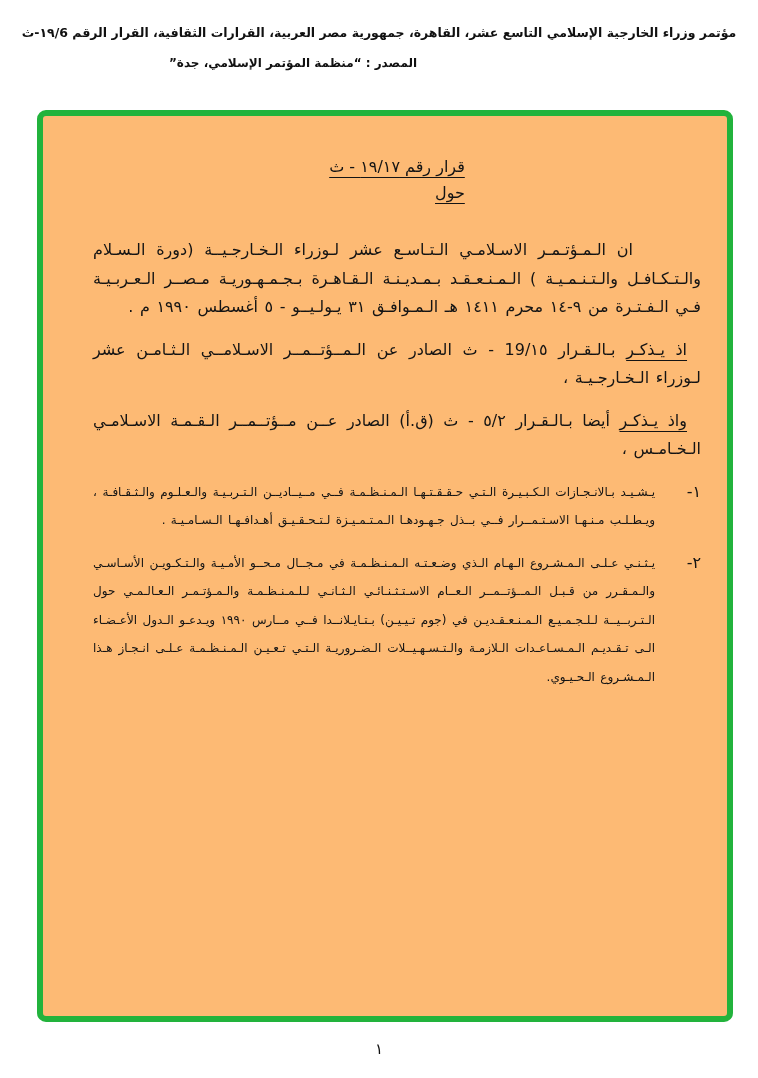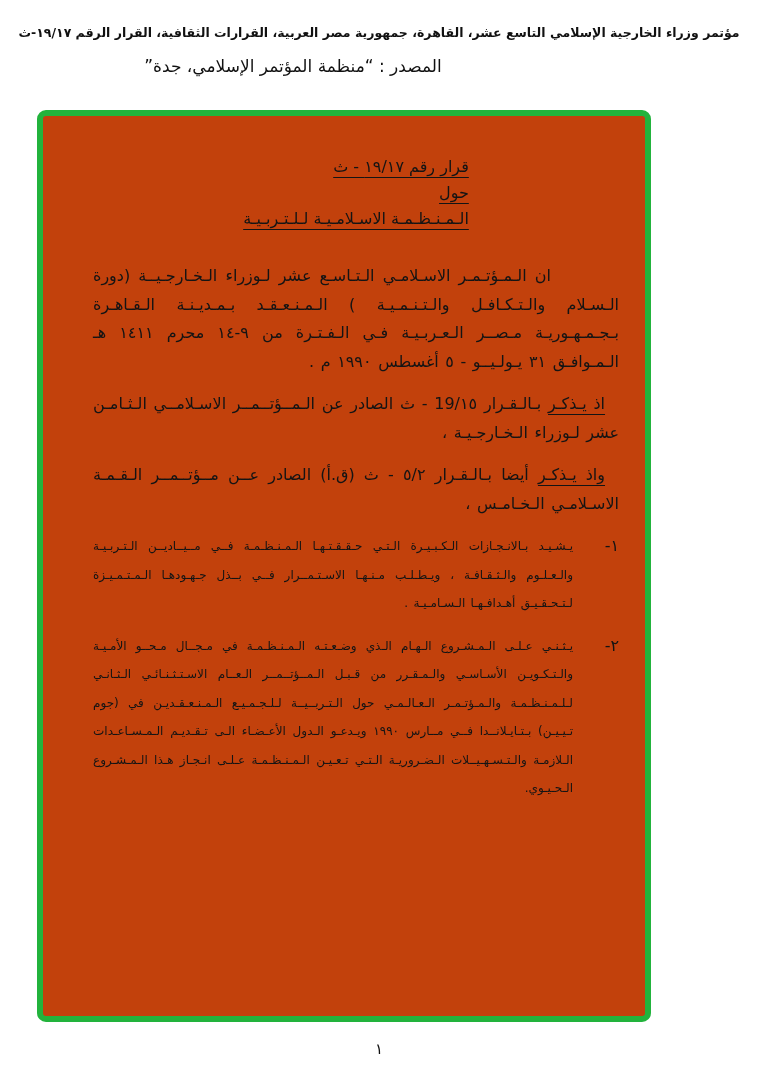--- a/index.html
+++ b/index.html
@@ -8,27 +8,27 @@
     font-family:"DejaVu Sans",sans-serif;color:#141414;overflow:hidden;
   }
   
   .hdr{
     position:absolute;top:24px;left:0;width:758px;text-align:center;
     direction:rtl;font-weight:bold;font-size:12.5px;line-height:18px;
     white-space:nowrap;color:#111;
   }
   .src{
     position:absolute;top:56px;left:0;width:586px;text-align:center;
-    direction:rtl;font-weight:normal;font-size:17px;color:#111;
+    direction:rtl;font-weight:bold;font-size:12px;color:#111;
   }
   
   .doc-box{
-    position:absolute;left:37px;top:110px;width:614px;height:912px;
+    position:absolute;left:37px;top:110px;width:696px;height:912px;
     box-sizing:border-box;border:6px solid #22b33c;border-radius:9px;
-    background:#c2410c;
+    background:#fdba74;
   }
   .content{
     position:absolute;top:0;left:0;right:0;bottom:0;
     padding:38px 26px 0 50px;direction:rtl;
   }
   
   .title{width:fit-content;margin:0 auto 30px auto;direction:rtl;}
   .title .t-line{
     text-align:left;direction:rtl;font-size:16px;line-height:26px;
     width:fit-content;white-space:nowrap;
@@ -58,30 +58,29 @@
   }
   
   .page-num{
     position:absolute;top:1040px;left:0;width:758px;text-align:center;
     font-size:15px;direction:rtl;color:#111;
   }
 </style>
 </head>
 <body>
 
-<div class="hdr">مؤتمر وزراء الخارجية الإسلامي التاسع عشر، القاهرة، جمهورية مصر العربية، القرارات الثقافية، القرار الرقم ١٩/١٧-ث</div>
+<div class="hdr">مؤتمر وزراء الخارجية الإسلامي التاسع عشر، القاهرة، جمهورية مصر العربية، القرارات الثقافية، القرار الرقم ١٩/6-ث</div>
 <div class="src">المصدر :  “منظمة المؤتمر الإسلامي، جدة”</div>
 
 <div class="doc-box" style="border-color: rgb(34, 179, 60);">
   <div class="content">
 
     <div class="title">
       <div class="t-line"><span class="u">قرار رقم ١٩/١٧ - ث</span></div>
       <div class="t-line"><span class="u">حول</span></div>
-      <div class="t-line"><span class="u">الـمـنـظـمـة  الاسـلامـيـة  لـلـتـربـيـة</span></div>
     </div>
 
     <p class="para p-first"><span class="u"></span><span>ان الـمـؤتـمـر الاسـلامـي الـتـاسـع عشر لـوزراء الـخـارجـيــة (دورة الـسـلام والـتـكـافـل والـتـنـمـيـة ) الـمـنـعـقـد بـمـديـنـة الـقـاهـرة بـجـمـهـوريـة مـصــر الـعـربـيـة فـي الـفـتـرة من ⁦٩-١٤⁩ محرم ١٤١١ هـ الـمـوافـق ٣١ يـولـيــو - ٥ أغسطس ١٩٩٠ م .</span></p>
 
     <p class="para p-clause"><span class="u">اذ يـذكـر</span><span> بـالـقـرار 19/١٥ - ث الصادر عن الـمــؤتــمــر الاسـلامــي الـثـامـن عشر لـوزراء الـخـارجـيـة ،</span></p>
 
     <p class="para p-clause"><span class="u">واذ يـذكـر</span><span> أيضا بـالـقـرار ٥/٢ - ث  (ق.أ) الصادر عــن مــؤتــمــر الـقـمـة الاسـلامـي الـخـامـس ،</span></p>
 
 
 

